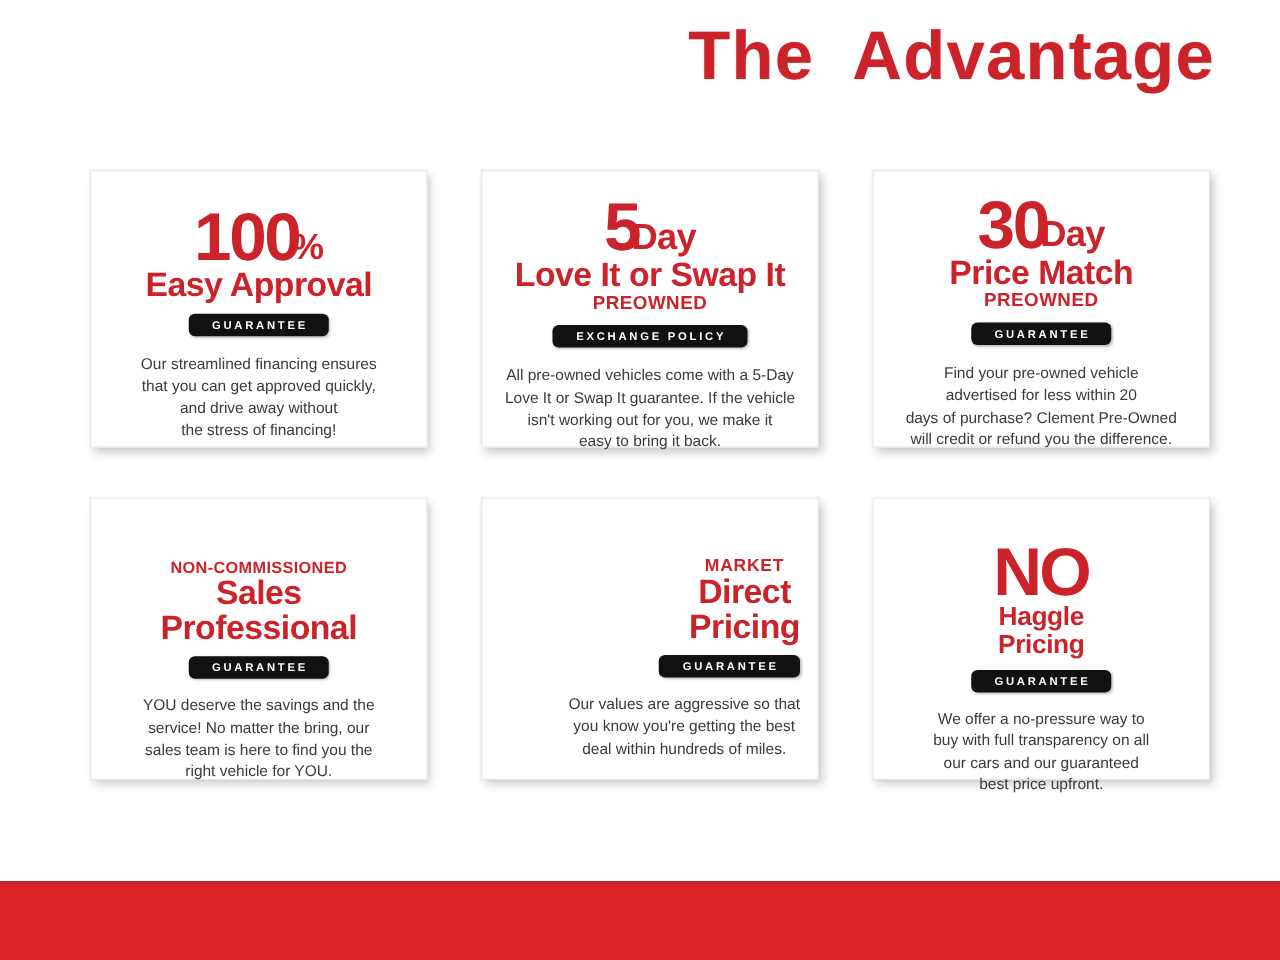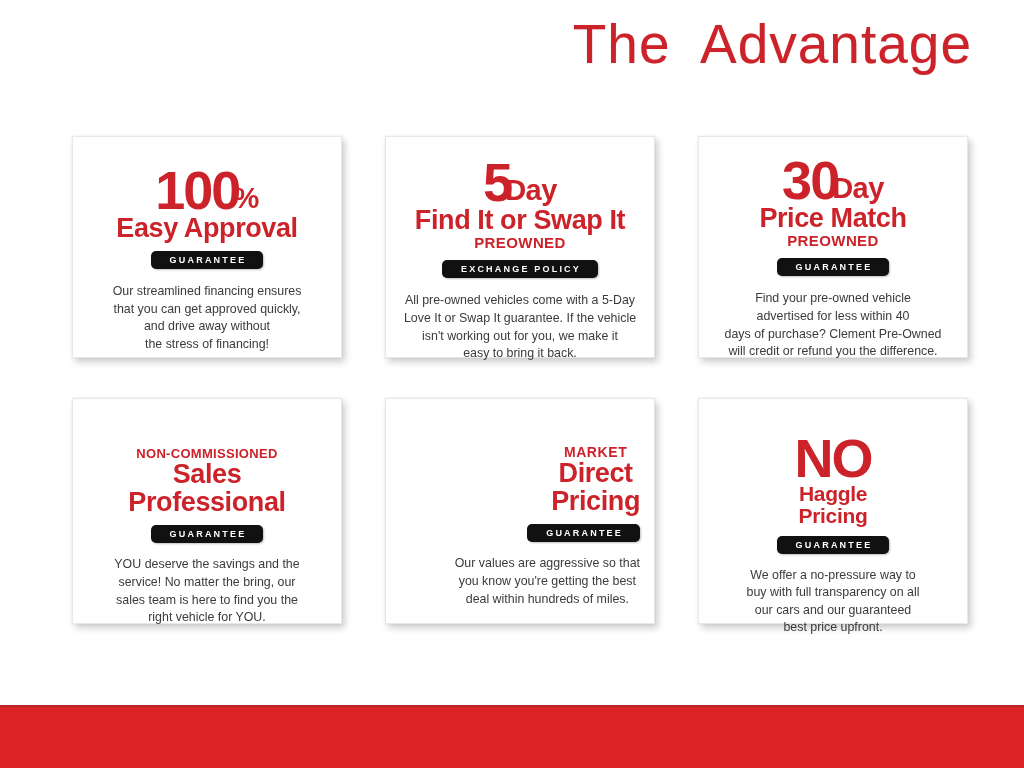--- a/index.html
+++ b/index.html
@@ -23,21 +23,21 @@
     background: #ffffff;
     overflow: hidden;
   }
 
   
   .page-title {
     position: absolute;
     top: 16px;
     right: 52px;
     font-size: 55px;
-    font-weight: normal;
+    font-weight: bold;
     color: #CC2229;
     letter-spacing: 1px;
     line-height: 1.05;
     white-space: pre;
     text-shadow: 0 0 1px rgba(204,34,41,.35);
   }
 
   
   .grid {
     position: absolute;
@@ -214,21 +214,21 @@
       </div>
     </div>
 
     <div class="card c2">
       <div class="card-inner">
         <div class="headline">
           <div class="hero-row">
             <span class="hero-big">5</span>
             <span class="hero-small">Day</span>
           </div>
-          <div class="line-lg">Find It or Swap It</div>
+          <div class="line-lg">Love It or Swap It</div>
           <div class="line-sm">PREOWNED</div>
         </div>
         <div class="badge">EXCHANGE POLICY</div>
         <div class="body-copy">All pre-owned vehicles come with a 5-Day
 Love It or Swap It guarantee. If the vehicle
 isn't working out for you, we make it
 easy to bring it back.</div>
       </div>
     </div>
 
@@ -237,21 +237,21 @@
         <div class="headline">
           <div class="hero-row">
             <span class="hero-big">30</span>
             <span class="hero-small">Day</span>
           </div>
           <div class="line-lg">Price Match</div>
           <div class="line-sm">PREOWNED</div>
         </div>
         <div class="badge">GUARANTEE</div>
         <div class="body-copy">Find your pre-owned vehicle
-advertised for less within 40
+advertised for less within 20
 days of purchase? Clement Pre-Owned
 will credit or refund you the difference.</div>
       </div>
     </div>
 
     <div class="card c4">
       <div class="card-inner">
         <div class="headline">
           <div class="eyebrow wide">NON-COMMISSIONED</div>
           <div class="line-lg">Sales</div>

